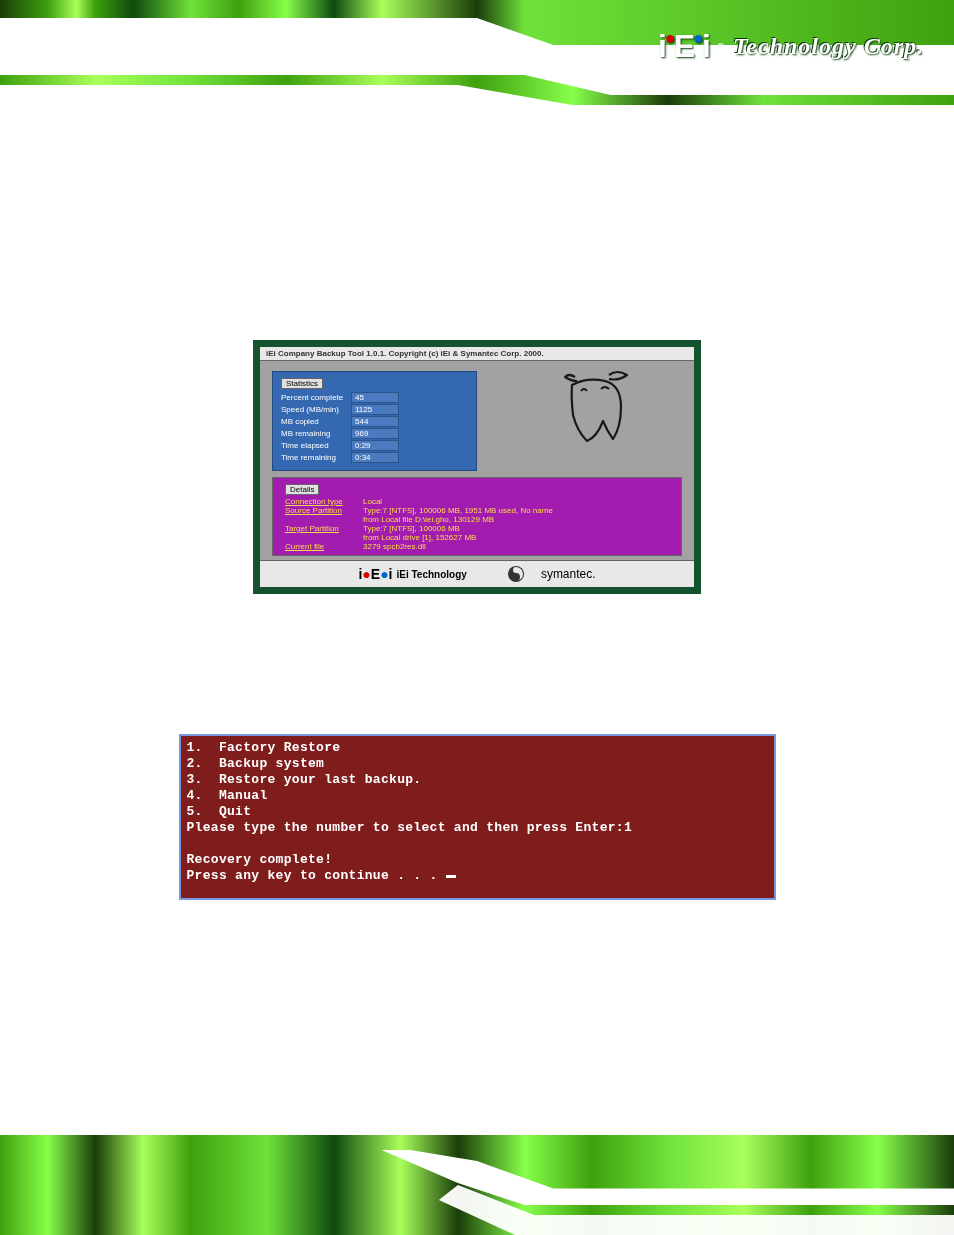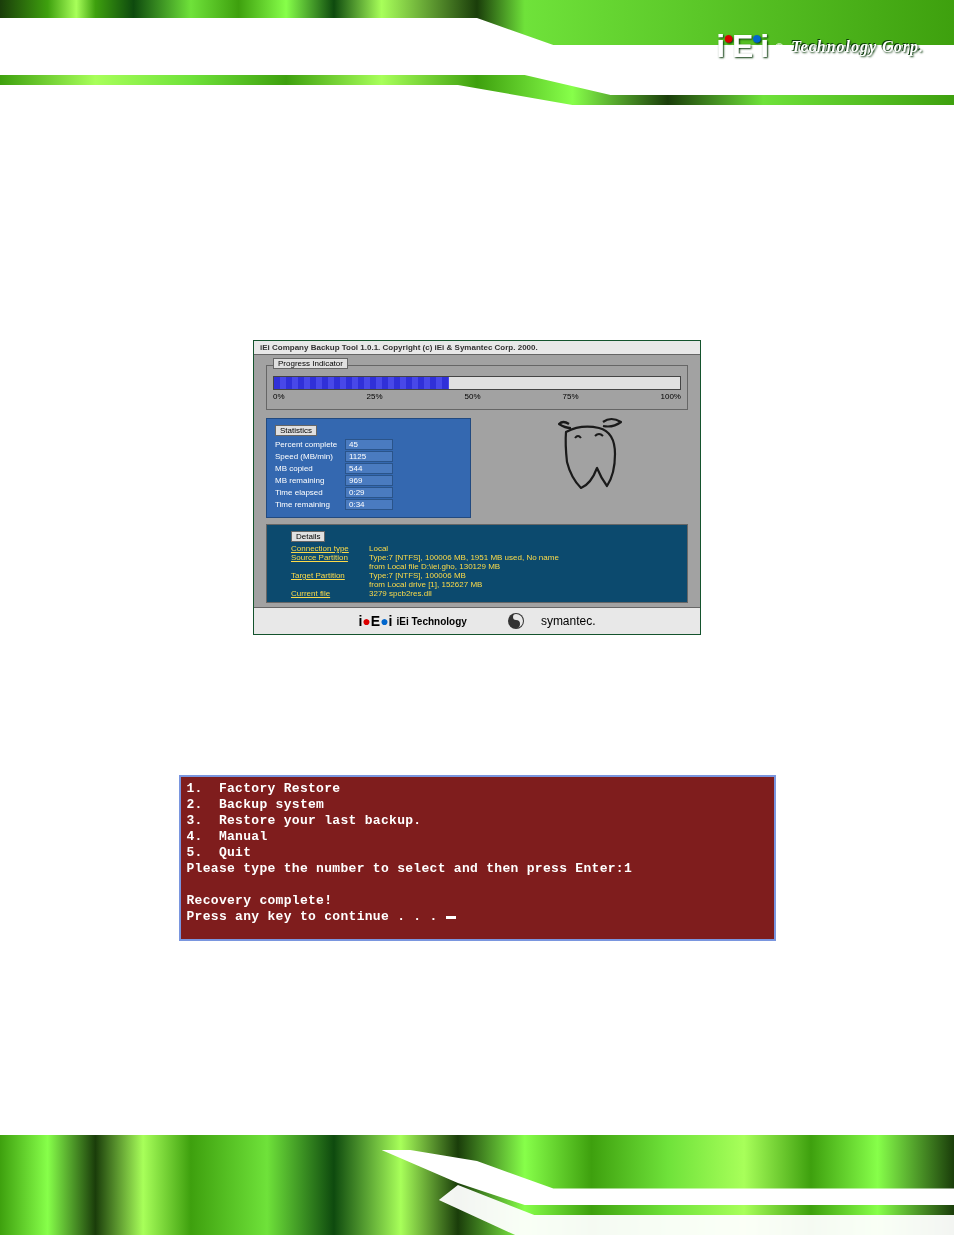--- a/index.html
+++ b/index.html
@@ -56,42 +56,42 @@
     font-weight: bold;
     color: #ffffff;
     text-shadow: 1px 1px 2px #0a3a0a;
     position: relative;
     letter-spacing: -2px;
   }
   .iei-logo .dot-red { color: #d80000; font-size: 18px; vertical-align: top;}
   .iei-logo .dot-blue { color: #0066cc; font-size: 18px; vertical-align: top;}
   .tech-corp {
     font-family: Georgia, serif;
-    font-size: 16px;
+    font-size: 24px;
     font-weight: bold;
     font-style: italic;
     color: #ffffff;
     text-shadow: 1px 1px 2px #0a3a0a, -1px -1px 0 #0a3a0a;
     letter-spacing: 1px;
   }
 
   
   .content {
     position: absolute;
     top: 130px;
     left: 40px;
     right: 40px;
   }
 
   
   .ghost-tool {
     width: 448px;
     margin: 210px auto 0;
     background: #a2a2a2;
-    border: 1px solid #14532d;
+    border: 7px solid #14532d;
     font-family: "MS Sans Serif", Tahoma, sans-serif;
     font-size: 9px;
     color: #000;
   }
   .ghost-title {
     background: #e8e8e8;
     padding: 2px 6px;
     border-bottom: 1px solid #666;
     font-size: 8px;
     font-weight: bold;
@@ -163,24 +163,24 @@
     color: #fff;
   }
   .ghost-face {
     flex: 1;
     position: relative;
   }
   .ghost-face svg { position: absolute; top: -4px; left: 50px; }
 
   .details-panel {
     border: 1px solid #666;
-    padding: 6px 24px 4px;
+    padding: 6px 12px 4px;
     margin-top: 6px;
     position: relative;
-    background: #0c4a6e;
+    background: #a21caf;
     color: #fcdb4a;
     font-size: 8px;
   }
   .details-panel .ghost-section-label { top: -8px; left: 6px; color:#000;}
   .det-row { display: flex; }
   .det-lbl { width: 78px; color: #fcdb4a; text-decoration: underline; }
   .det-val { color: #fcdb4a; }
   .ghost-footer {
     background: #e8e8e8;
     padding: 4px;
@@ -279,33 +279,20 @@
     <span class="tech-corp">Technology Corp.</span>
   </div>
 </div>
 
 <div class="content">
 
   <div class="ghost-tool">
     <div class="ghost-title">iEi Company Backup Tool 1.0.1.   Copyright (c) iEi &amp; Symantec Corp. 2000.</div>
     <div class="ghost-body">
 
-      <div class="ghost-box">
-        <span class="ghost-section-label">Progress Indicator</span>
-        <div class="progress-bar">
-          <div class="progress-fill"></div>
-        </div>
-        <div class="progress-ticks">
-          <span>0%</span>
-          <span>25%</span>
-          <span>50%</span>
-          <span>75%</span>
-          <span>100%</span>
-        </div>
-      </div>
 
       <div class="stats-area">
         <div class="stats-panel">
           <span class="ghost-section-label">Statistics</span>
           <div class="stat-row">
               <span class="stat-lbl">Percent complete</span>
               <span class="stat-val">45</span>
             </div>
           <div class="stat-row">
               <span class="stat-lbl">Speed (MB/min)</span>

